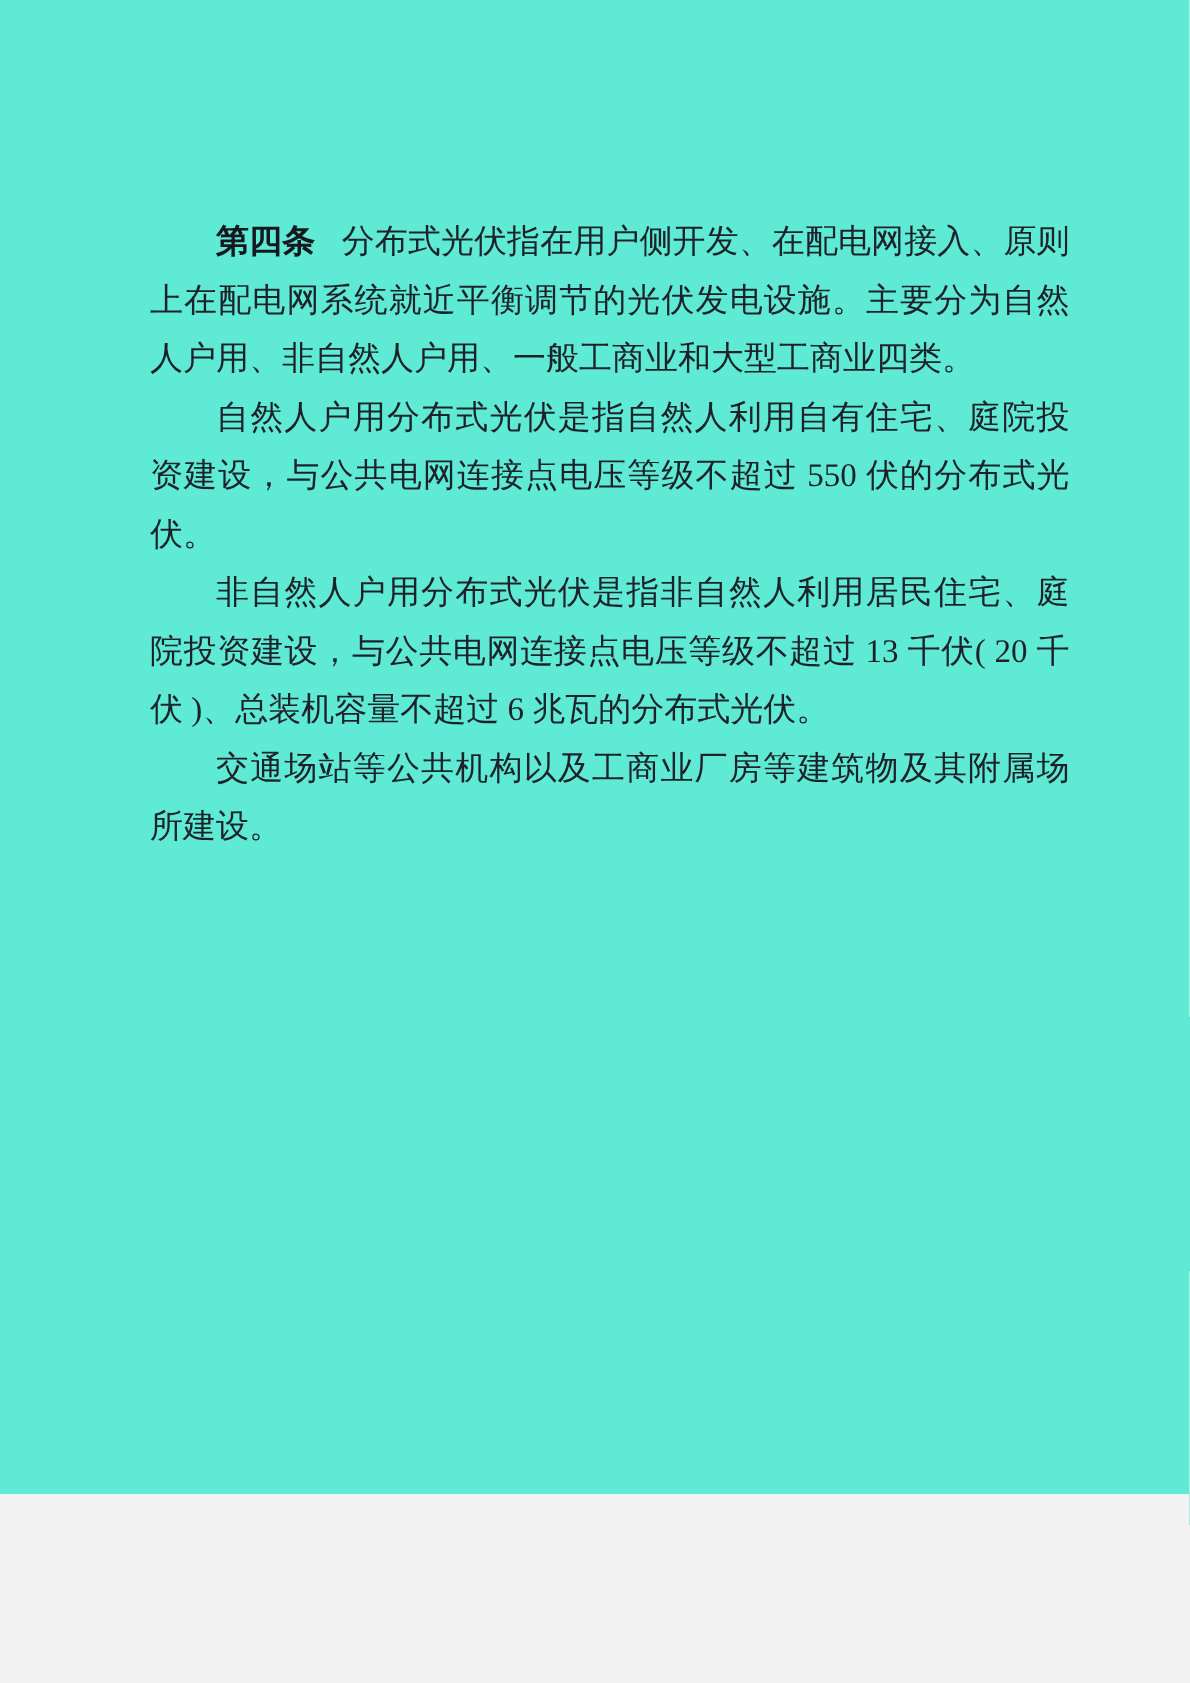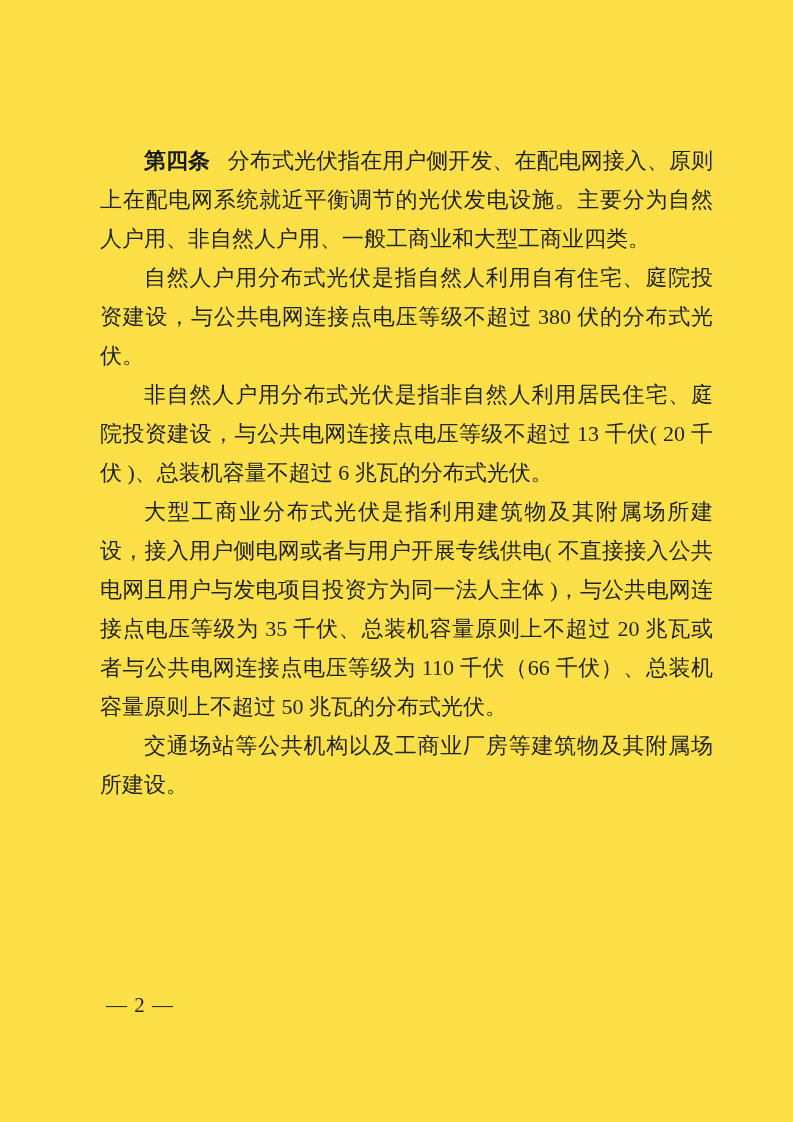--- a/index.html
+++ b/index.html
@@ -3,23 +3,23 @@
 <meta charset="utf-8">
 <style>
   html, body {
     margin: 0;
     padding: 0;
     background: #f2f2f2;
   }
   .page {
     position: relative;
     width: 793px;
-    height: 1122px;
+    height: 996px;
     margin: 0 auto;
-    background: #fde047;
+    background: #5eead4;
     overflow: hidden;
     font-family: "Liberation Serif", "DejaVu Serif", serif;
   }
   .body-text {
     position: absolute;
     left: 100px;
     top: 141px;
     width: 613px;
     font-size: 22px;
     line-height: 39px;
@@ -48,22 +48,21 @@
     color: #1d2129;
     letter-spacing: 1px;
   }
 </style>
 </head>
 <body>
 
 <div class="page">
   <div class="body-text">
     <p><span class="article-lead">第四条</span><span>分布式光伏指在用户侧开发、在配电网接入、原则上在配电网系统就近平衡调节的光伏发电设施。主要分为自然人户用、非自然人户用、一般工商业和大型工商业四类。</span></p>
-    <p>自然人户用分布式光伏是指自然人利用自有住宅、庭院投资建设，与公共电网连接点电压等级不超过 380 伏的分布式光伏。</p>
+    <p>自然人户用分布式光伏是指自然人利用自有住宅、庭院投资建设，与公共电网连接点电压等级不超过 550 伏的分布式光伏。</p>
     <p>非自然人户用分布式光伏是指非自然人利用居民住宅、庭院投资建设，与公共电网连接点电压等级不超过 13 千伏( 20 千伏 )、总装机容量不超过 6 兆瓦的分布式光伏。</p>
-    <p>大型工商业分布式光伏是指利用建筑物及其附属场所建设，接入用户侧电网或者与用户开展专线供电( 不直接接入公共电网且用户与发电项目投资方为同一法人主体 )，与公共电网连接点电压等级为 35 千伏、总装机容量原则上不超过 20 兆瓦或者与公共电网连接点电压等级为 110 千伏（66 千伏）、总装机容量原则上不超过 50 兆瓦的分布式光伏。</p>
     <p>交通场站等公共机构以及工商业厂房等建筑物及其附属场所建设。</p>
   </div>
 
   <div class="page-footer">
     <span>— 2 —</span>
   </div>
 </div>
 
 </body></html>

